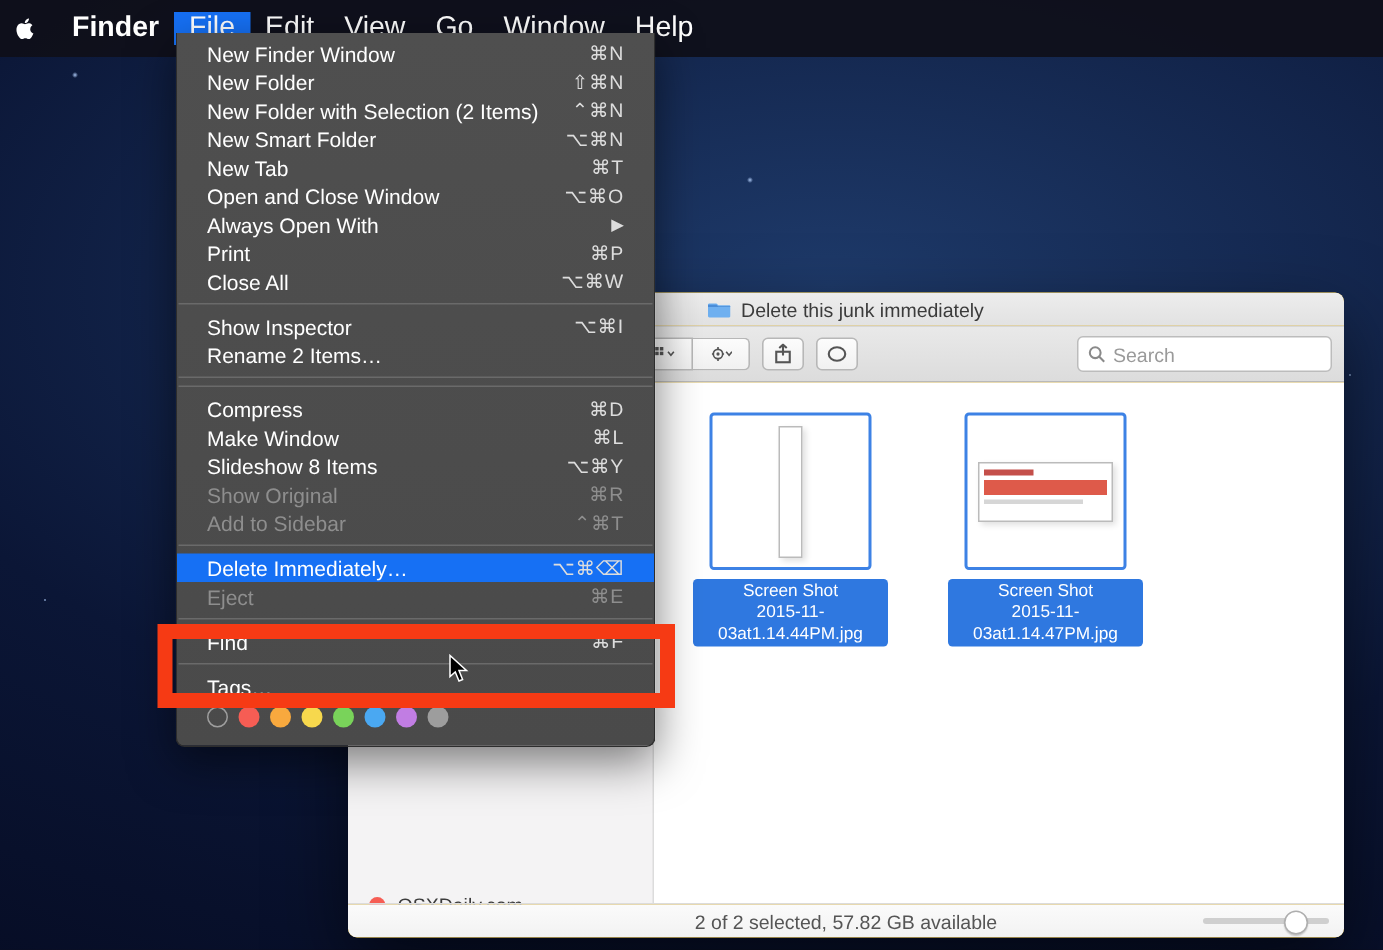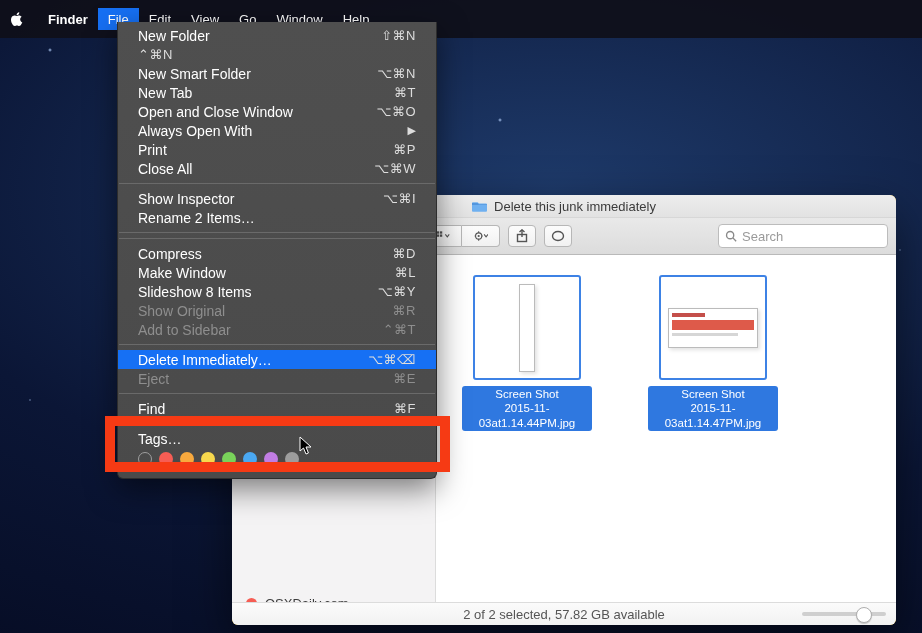--- a/index.html
+++ b/index.html
@@ -29,21 +29,21 @@
   .menubar {
     position: absolute;
     top: 0; left: 0; right: 0;
     height: 38px;
     background: rgba(15,15,25,0.92);
     display: flex;
     align-items: center;
     padding: 16px 10px;
     box-sizing: border-box;
     color: #fff;
-    font-size: 13px;
+    font-size: 19px;
     gap: 0;
     z-index: 50;
   }
   .menubar .apple {
     width: 14px; height: 14px;
     margin-right: 14px;
     fill: #fff;
     display: block;
   }
   .menubar .menu-item {
@@ -275,21 +275,21 @@
   }
 
   .file-area {
     flex: 1;
     background: #fff;
     position: relative;
     overflow: hidden;
   }
   .file-grid {
     display: flex;
-    gap: 56px;
+    gap: 40px;
     padding: 20px 26px;
   }
   .file-item {
     width: 130px;
     display: flex;
     flex-direction: column;
     align-items: center;
   }
   .file-thumb {
     width: 108px;
@@ -536,24 +536,29 @@
   <div class="statusbar">
     <span class="status-text">2 of 2 selected, 57.82 GB available</span>
     <div class="slider">
       <div class="knob"></div>
     </div>
   </div>
 </div>
 
 <div class="dropdown">
   <div class="dd-item">
+    <span>New Finder Window</span>
+      <span class="shortcut">⌘N</span>
+  </div>
+  <div class="dd-item">
     <span>New Folder</span>
       <span class="shortcut">⇧⌘N</span>
   </div>
   <div class="dd-item">
+    <span>New Folder with Selection (2 Items)</span>
       <span class="shortcut">⌃⌘N</span>
   </div>
   <div class="dd-item">
     <span>New Smart Folder</span>
       <span class="shortcut">⌥⌘N</span>
   </div>
   <div class="dd-item">
     <span>New Tab</span>
       <span class="shortcut">⌘T</span>
   </div>

